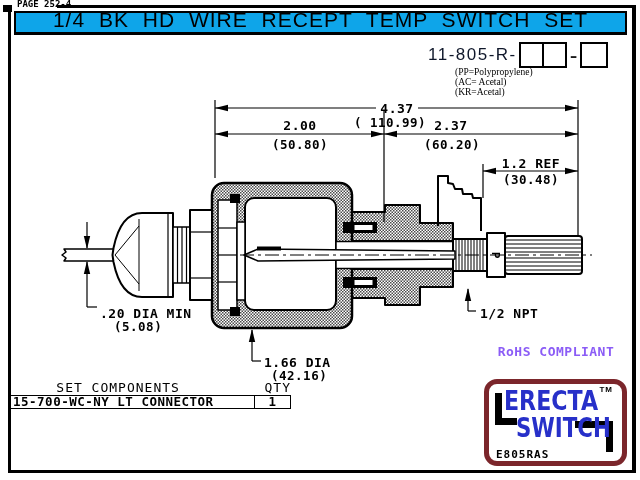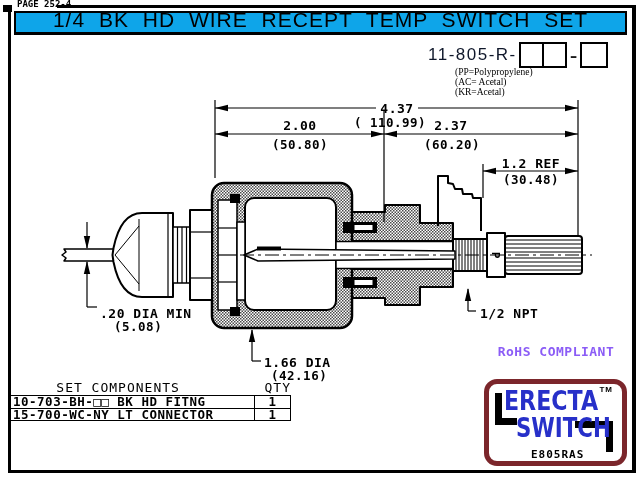--- a/index.html
+++ b/index.html
@@ -52,21 +52,21 @@
   .logo .lfoot{position:absolute;left:6px;top:34px;width:22px;height:7px;background:#000;}
   .logo .erecta{position:absolute;left:15px;top:3px;font-family:"DejaVu Sans",sans-serif;
         font-size:27px;font-weight:bold;color:#2730c9;transform:scaleX(.82);transform-origin:left top;
         letter-spacing:0px;line-height:27px;}
   .logo .brtop{position:absolute;left:86px;top:37px;width:38px;height:7px;background:#000;}
   .logo .brside{position:absolute;left:117px;top:37px;width:7px;height:31px;background:#000;}
   .logo .switch{position:absolute;left:27px;top:31px;font-family:"DejaVu Sans",sans-serif;
         font-size:26px;font-weight:bold;color:#2730c9;transform:scaleX(.82);transform-origin:left top;
         line-height:27px;}
   .logo .code{position:absolute;left:7px;bottom:0px;font-size:11px;font-weight:bold;
-        letter-spacing:1px;color:#000;margin-left:35px;}
+        letter-spacing:1px;color:#000;}
 </style>
 </head>
 <body>
 
 <div class="page">
 
   <svg class="drawing" width="640" height="480" viewBox="0 0 640 480">
     <defs>
       <pattern id="hatch" width="3" height="3" patternUnits="userSpaceOnUse">
         <rect width="3" height="3" fill="#ffffff"></rect>
@@ -250,24 +250,20 @@
   </div>
 
   <div class="comp">
     <div class="hdr">
       <div class="h1">SET COMPONENTS</div>
       <div class="h2">QTY</div>
     </div>
     <table class="ctab">
       <tbody>
       <tr>
-        <td>10-703-BH-□□ BK HD FITNG</td>
-        <td class="qty">1</td>
-      </tr>
-      <tr>
         <td>15-700-WC-NY LT CONNECTOR</td>
         <td class="qty">1</td>
       </tr>
     </tbody>
       </table>
   </div>
 
   <div class="rohs">RoHS COMPLIANT</div>
   <div class="logo">
     <span class="tm">TM</span>

